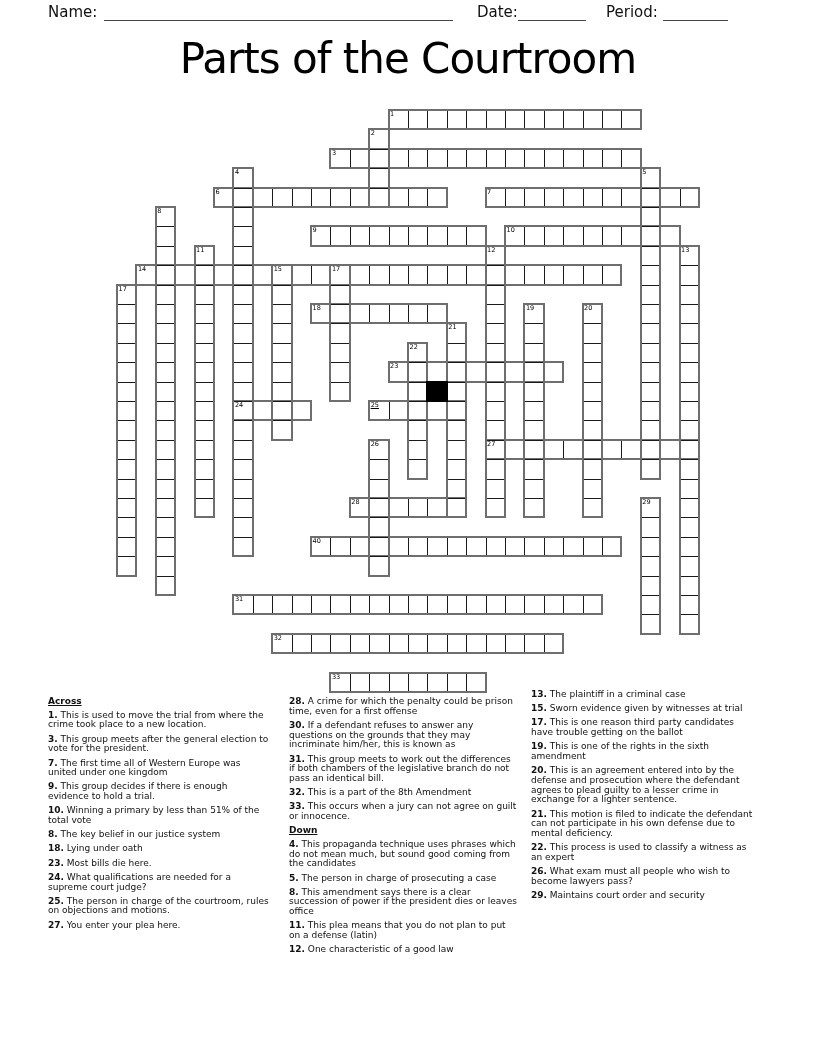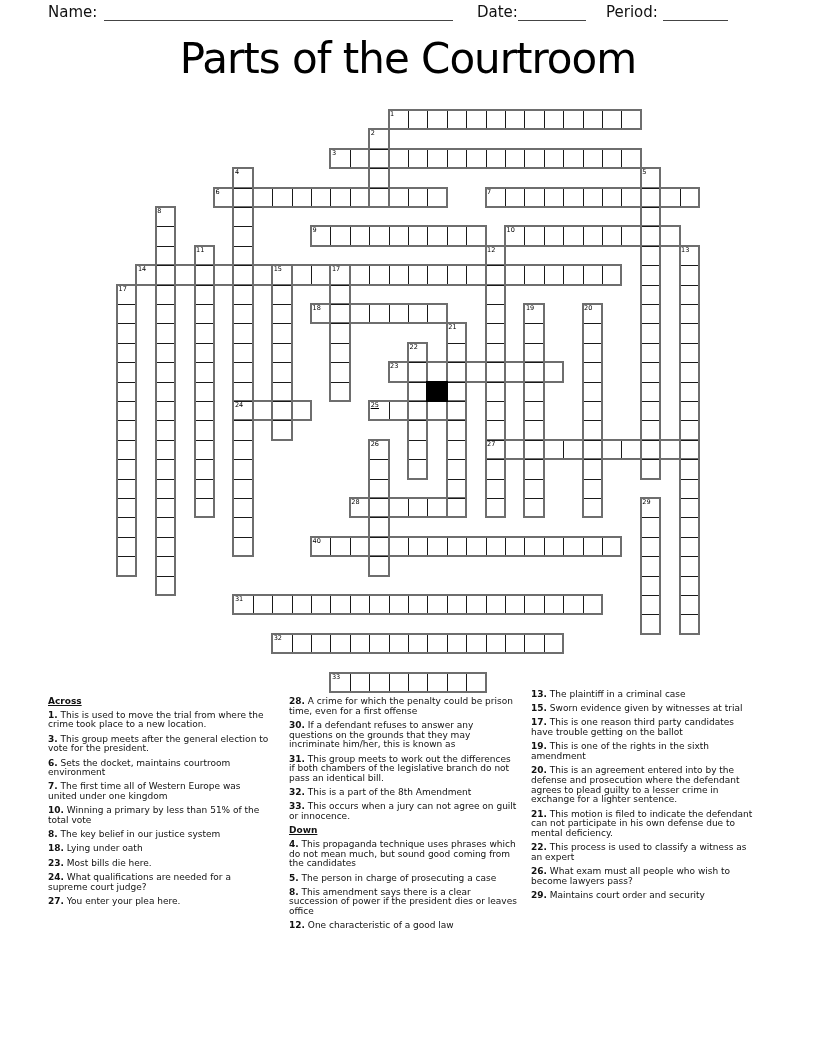--- a/index.html
+++ b/index.html
@@ -504,39 +504,41 @@
       <div class="divider h" style="top: 115.4px;"></div>
     </div>
     <span class="cellnum" style="left: 525.3px; top: 389px;">29</span>
     <div class="blackcell" style="left: 309.4px; top: 270.6px; width: 21.4px; height: 21.4px;"></div>
   </div>
 
 <div id="clue-col-1" class="clue-col" style="left:48px;top:697px;width:223px;">
     <p class="clue-head">Across</p>
     <p class="clue"><b>1.</b> This is used to move the trial from where the crime took place to a new location.</p>
     <p class="clue"><b>3.</b> This group meets after the general election to vote for the president.</p>
-    <p class="clue"><b>6.</b> Sets the docket, maintains courtroom environment</p>
     <p class="clue"><b>7.</b> The first time all of Western Europe was united under one kingdom</p>
+    <p class="clue"><b>9.</b> This group decides if there is enough evidence to hold a trial.</p>
     <p class="clue"><b>10.</b> Winning a primary by less than 51% of the total vote</p>
     <p class="clue"><b>8.</b> The key belief in our justice system</p>
     <p class="clue"><b>18.</b> Lying under oath</p>
     <p class="clue"><b>23.</b> Most bills die here.</p>
     <p class="clue"><b>24.</b> What qualifications are needed for a supreme court judge?</p>
+    <p class="clue"><b>25.</b> The person in charge of the courtroom, rules on objections and motions.</p>
     <p class="clue"><b>27.</b> You enter your plea here.</p>
   </div>
 <div id="clue-col-2" class="clue-col" style="left:289px;top:697px;width:230px;">
     <p class="clue"><b>28.</b> A crime for which the penalty could be prison time, even for a first offense</p>
     <p class="clue"><b>30.</b> If a defendant refuses to answer any questions on the grounds that they may incriminate him/her, this is known as</p>
     <p class="clue"><b>31.</b> This group meets to work out the differences if both chambers of the legislative branch do not pass an identical bill.</p>
     <p class="clue"><b>32.</b> This is a part of the 8th Amendment</p>
     <p class="clue"><b>33.</b> This occurs when a jury can not agree on guilt or innocence.</p>
     <p class="clue-head">Down</p>
     <p class="clue"><b>4.</b> This propaganda technique uses phrases which do not mean much, but sound good coming from the candidates</p>
     <p class="clue"><b>5.</b> The person in charge of prosecuting a case</p>
     <p class="clue"><b>8.</b> This amendment says there is a clear succession of power if the president dies or leaves office</p>
+    <p class="clue"><b>11.</b> This plea means that you do not plan to put on a defense (latin)</p>
     <p class="clue"><b>12.</b> One characteristic of a good law</p>
   </div>
 <div id="clue-col-3" class="clue-col" style="left:531px;top:690px;width:225px;">
     <p class="clue"><b>13.</b> The plaintiff in a criminal case</p>
     <p class="clue"><b>15.</b> Sworn evidence given by witnesses at trial</p>
     <p class="clue"><b>17.</b> This is one reason third party candidates have trouble getting on the ballot</p>
     <p class="clue"><b>19.</b> This is one of the rights in the sixth amendment</p>
     <p class="clue"><b>20.</b> This is an agreement entered into by the defense and prosecution where the defendant agrees to plead guilty to a lesser crime in exchange for a lighter sentence.</p>
     <p class="clue"><b>21.</b> This motion is filed to indicate the defendant can not participate in his own defense due to mental deficiency.</p>
     <p class="clue"><b>22.</b> This process is used to classify a witness as an expert</p>

